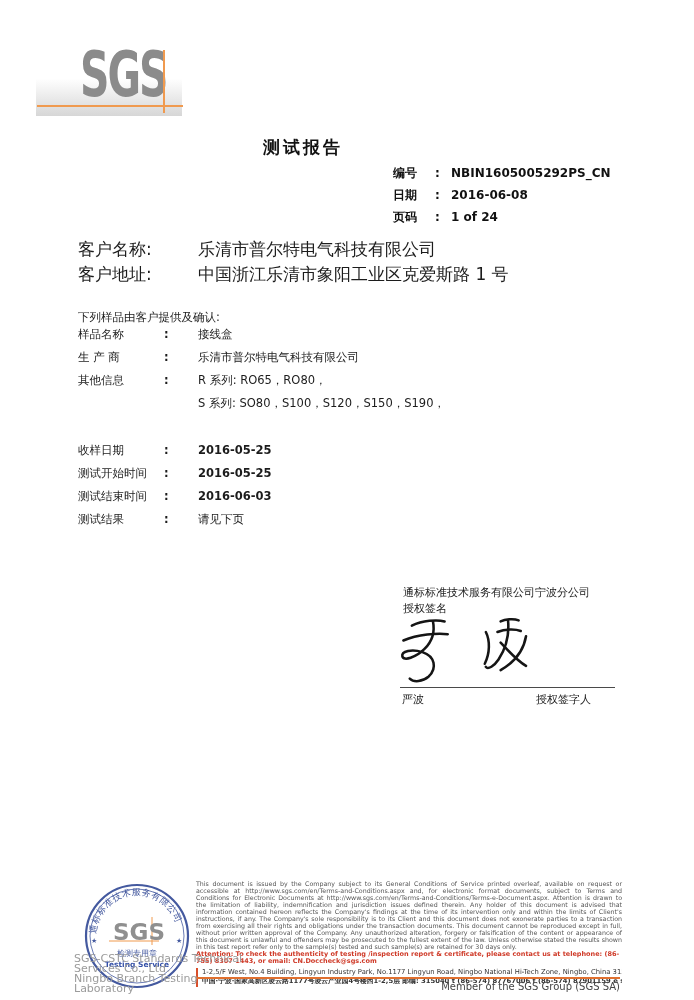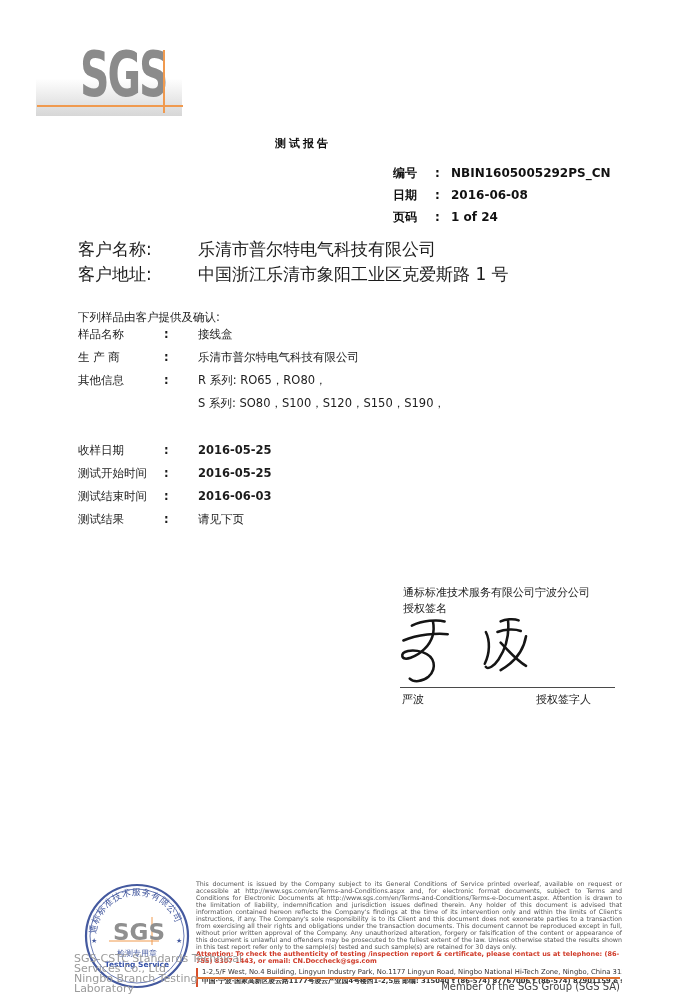--- a/index.html
+++ b/index.html
@@ -15,21 +15,21 @@
   
   .logo-shadow { left:36px; top:58px; width:146px; height:58px;
     background:linear-gradient(180deg, rgba(255,255,255,0) 35%, rgba(110,110,110,0.28) 100%); }
   .logo-text { left:80px; top:44px; font-size:62px; font-weight:bold; line-height:1;
     color:#8b8b8b; letter-spacing:-3px; transform:scaleX(0.66); transform-origin:0 0; }
   .crop-v { left:163px; top:50px; width:2px; height:63px; background:#f09a4f; }
   .crop-h { left:37px; top:105px; width:146px; height:2px; background:#f09a4f; }
 
   
   .title { left:0; top:136px; width:606px; text-align:center;
-    font-size:11px; font-weight:bold; letter-spacing:3px; color:#111; }
+    font-size:17px; font-weight:bold; letter-spacing:3px; color:#111; }
   .meta { left:393px; top:162px; font-size:12px; font-weight:bold; color:#111; }
   .meta-row { display:flex; height:22px; align-items:center; }
   .meta-label { width:42px; }
   .meta-colon { width:16px; }
 
   
   .crow { display:flex; font-size:17px; }
   .client-name { left:78px; top:238px; }
   .client-addr { left:78px; top:263px;align-items:flex-end; }
   .crow .clabel { width:120px; }

